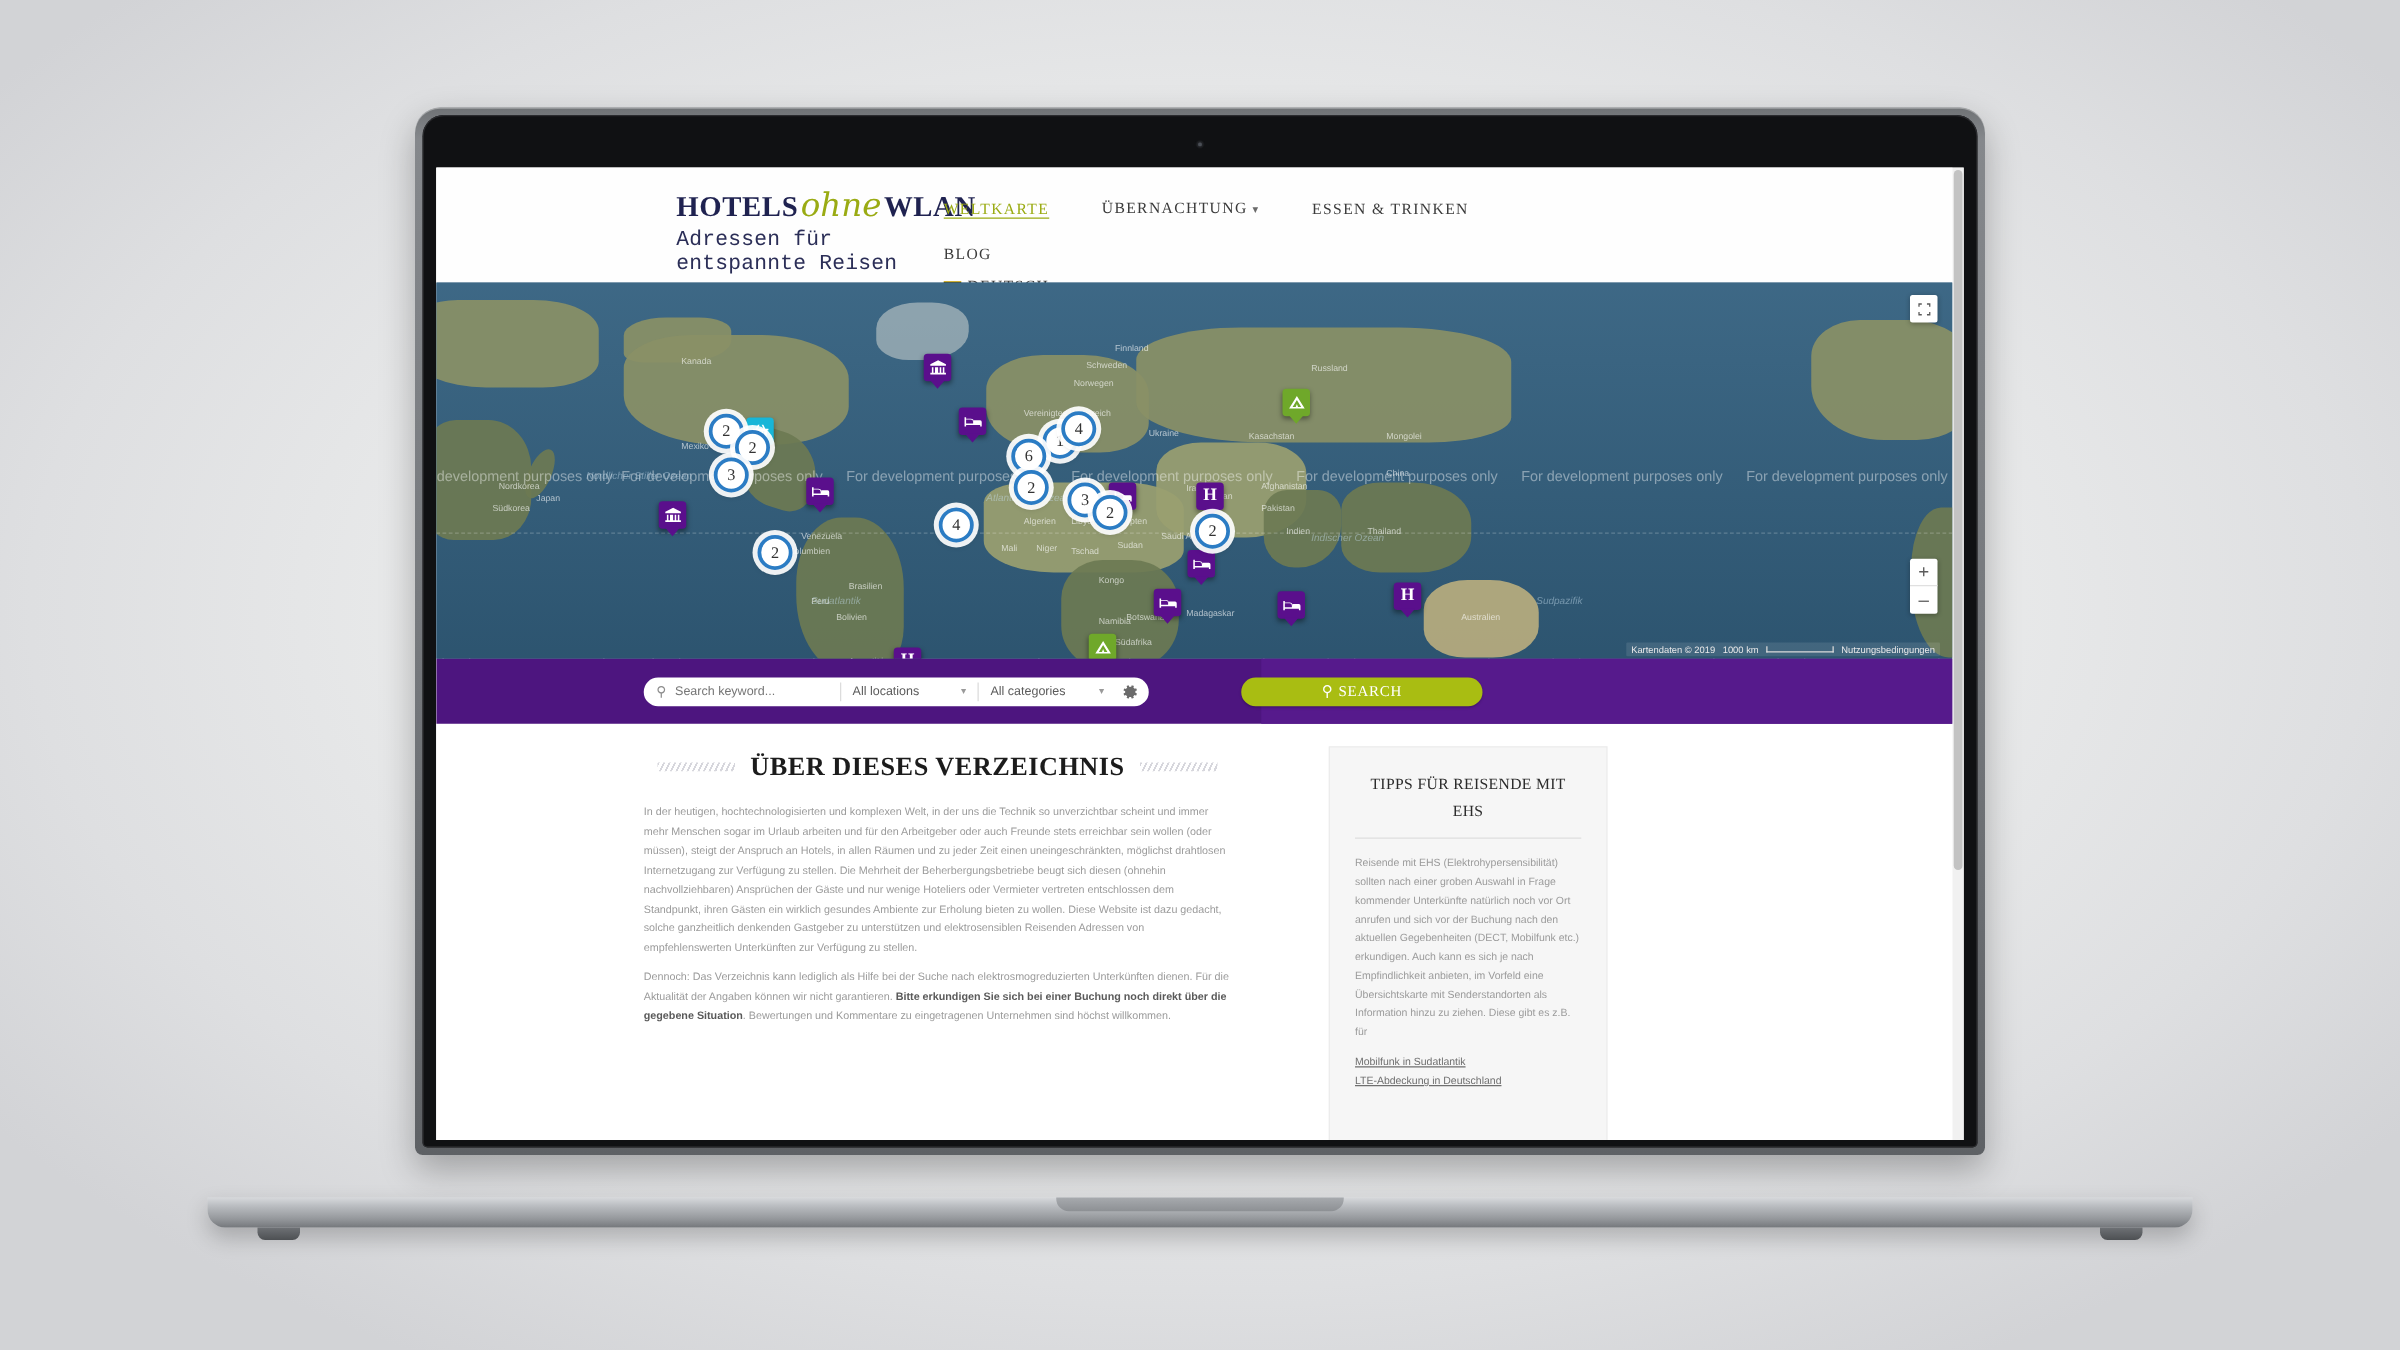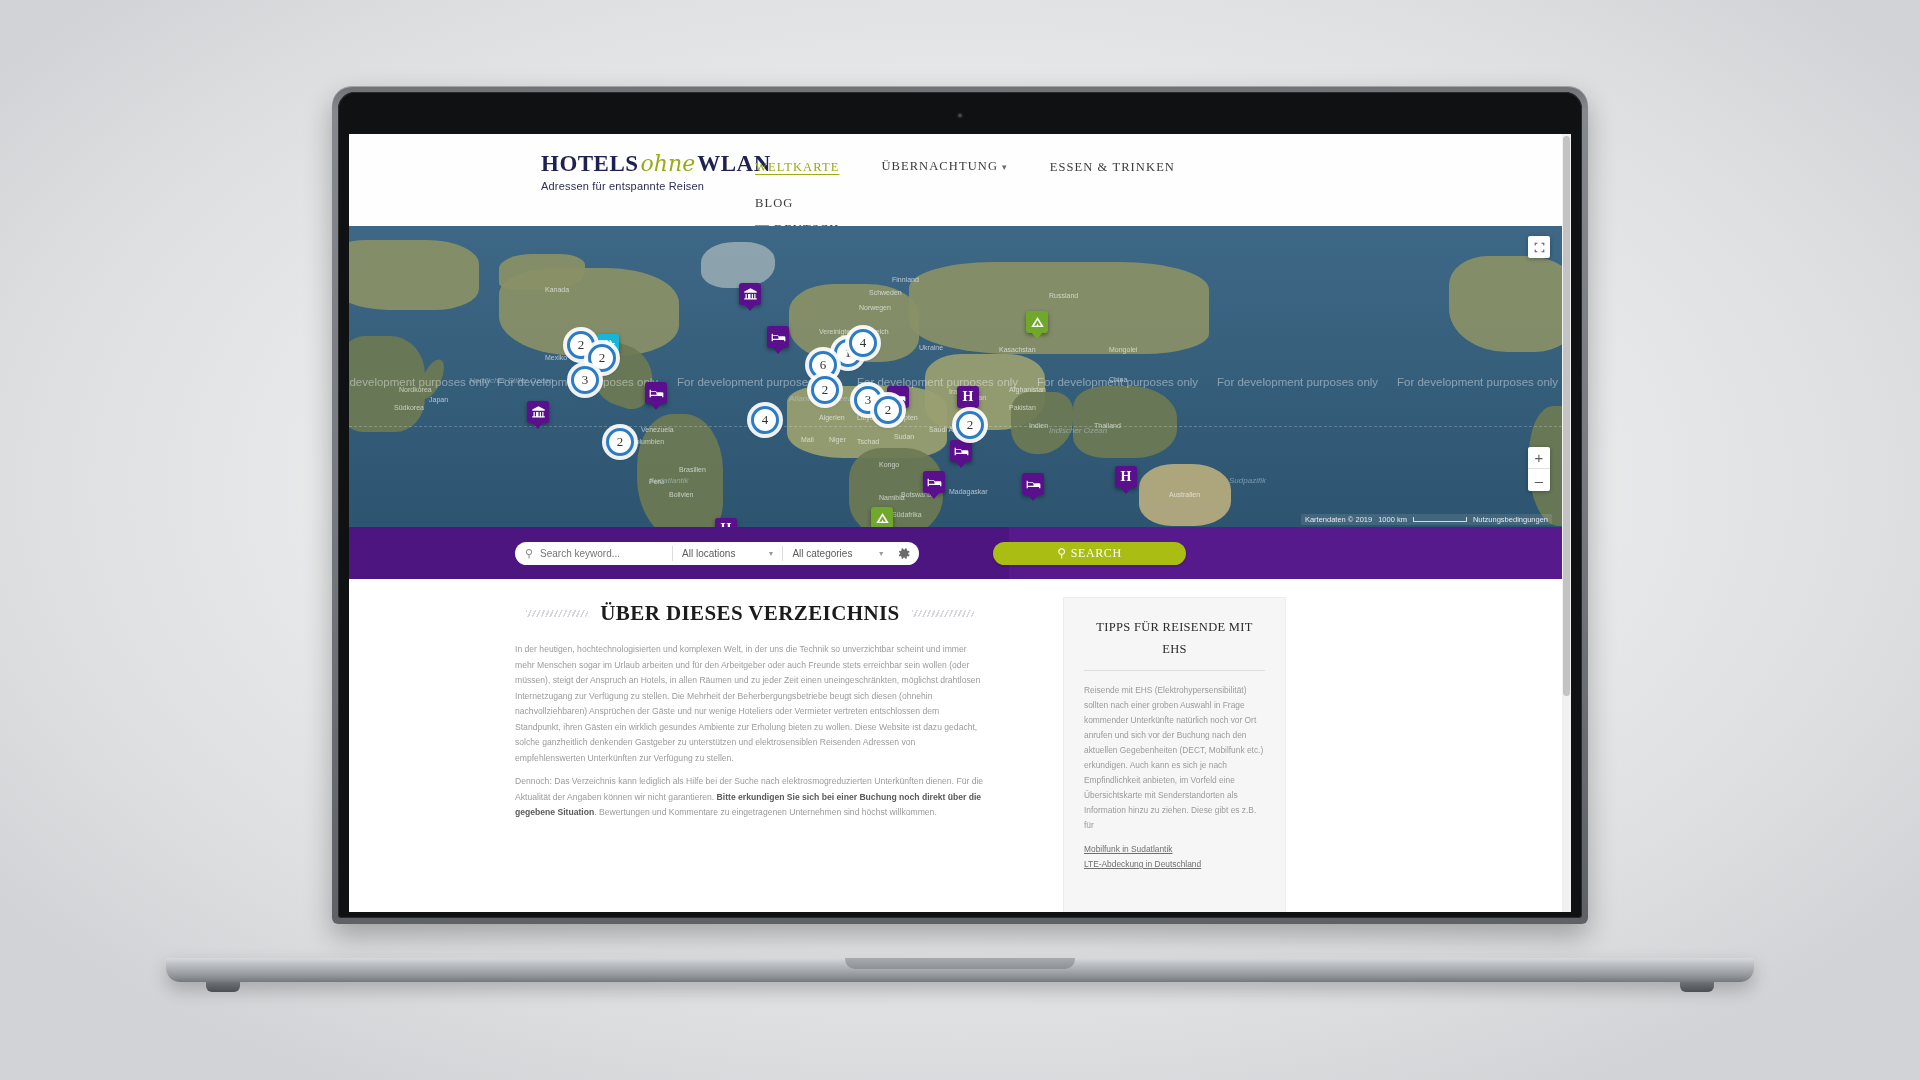--- a/index.html
+++ b/index.html
@@ -91,25 +91,25 @@
     display:flex; align-items:flex-start; padding-top:18px;
   }
   .logo-wrap{ margin-left:192px; width:188px; }
   .logo-main{
     font-family:"Liberation Serif", serif;
     font-size:23px; font-weight:700; color:#1f2250; letter-spacing:.5px;
     line-height:1; white-space:nowrap;
   }
   .logo-main .script{
     font-family:"DejaVu Serif", serif; font-style:italic; font-weight:400;
-    color:#9aab13; font-size:22px; letter-spacing:0; padding:0 2px;
+    color:#9aab13; font-size:26px; letter-spacing:0; padding:0 2px;
   }
   .logo-sub{
-    font-family:Liberation Sans, sans-serif;
-    font-size:11px; color:#2b2e57; letter-spacing:.2px; margin-top:5px;
+    font-family:Liberation Mono, monospace;
+    font-size:17px; color:#2b2e57; letter-spacing:.2px; margin-top:5px;
   }
   nav.mainnav{ margin-left:26px; padding-top:4px; max-width:470px;}
   .nav-row{ display:flex; align-items:center; flex-wrap:wrap; gap:16px; }
   .nav-item{
     font-family:"Liberation Serif", serif;
     font-size:12.5px; letter-spacing:1.1px; color:#3b3b3b;
     margin-right:26px; white-space:nowrap; line-height:20px;
   }
   .nav-item.active{ color:#9aab13; text-decoration:underline; text-underline-offset:3px;}
   .caret{ font-size:9px; margin-left:4px; color:#6a6a6a;}

